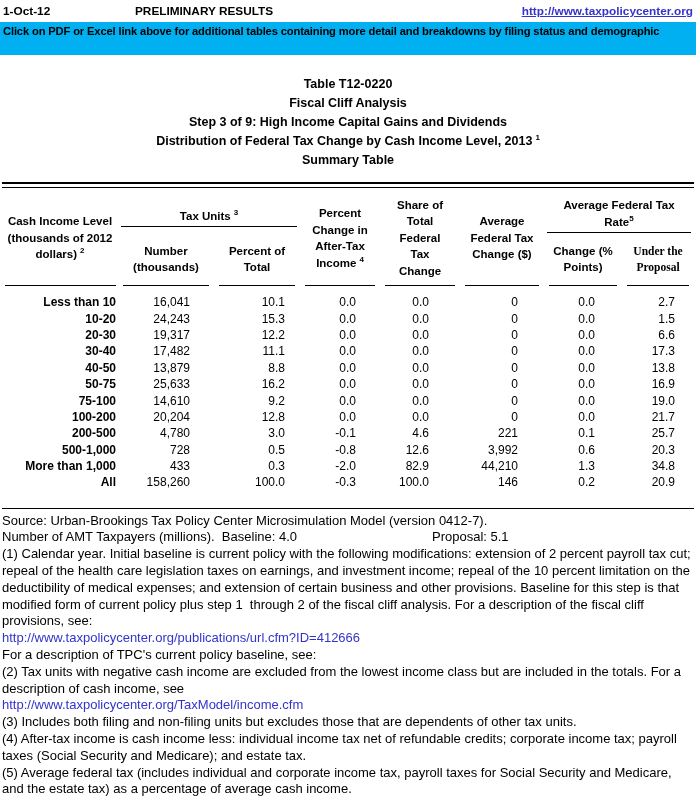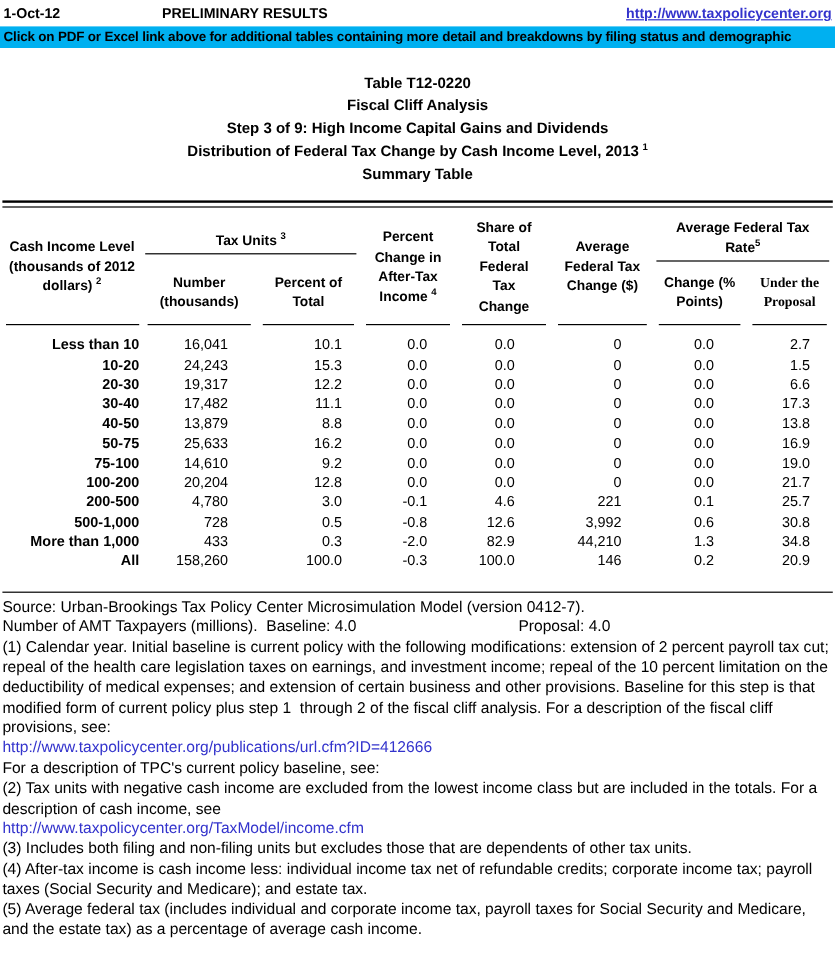--- a/index.html
+++ b/index.html
@@ -7,21 +7,21 @@
     width:696px;height:804px;overflow:hidden;background:#fff;color:#000;
     font-family:"Liberation Sans",sans-serif;font-size:11.5px;
   }
   
   .topbar{position:relative;height:22px;font-weight:bold;font-size:11.8px;}
   .topbar .date{position:absolute;left:3px;top:4px;}
   .topbar .prelim{position:absolute;left:135px;top:4px;}
   .topbar .url{position:absolute;right:3px;top:4px;color:#3333CC;text-decoration:underline;cursor:pointer;font-weight:bold;}
   
   .banner{
-    height:18px;background:#00B0F0;font-weight:bold;font-size:11.2px;
+    height:33px;background:#00B0F0;font-weight:bold;font-size:11.2px;
     letter-spacing:-0.15px;line-height:18px;padding:0 3px;white-space:nowrap;overflow:hidden;
   }
   
   .titleblock{margin-top:20px;text-align:center;font-weight:bold;font-size:12.5px;line-height:19px;}
   sup{font-size:8px;vertical-align:super;line-height:0;}
   .sup-sp{margin-left:3px;}
   
   .ttable{margin:12px 2px 0;}
   .toprule{border-top:2.5px solid #000;border-bottom:1px solid #000;height:3px;}
   .grid8{display:grid;grid-template-columns:116px 96px 86px 80px 80px 84px 78px 72px;}
@@ -216,21 +216,21 @@
         <div class="c8">25.7</div>
       </div>
     <div class="trow">
         <div class="c1">500-1,000</div>
         <div class="c2">728</div>
         <div class="c3">0.5</div>
         <div class="c4">-0.8</div>
         <div class="c5">12.6</div>
         <div class="c6">3,992</div>
         <div class="c7">0.6</div>
-        <div class="c8">30.8</div>
+        <div class="c8">20.3</div>
       </div>
     <div class="trow">
         <div class="c1">More than 1,000</div>
         <div class="c2">433</div>
         <div class="c3">0.3</div>
         <div class="c4">-2.0</div>
         <div class="c5">82.9</div>
         <div class="c6">44,210</div>
         <div class="c7">1.3</div>
         <div class="c8">34.8</div>
@@ -245,21 +245,21 @@
         <div class="c7">0.2</div>
         <div class="c8">20.9</div>
       </div>
   </div>
 
   <div class="bottomrule"></div>
 </div>
 
 <div class="footer">
   <p>Source: Urban-Brookings Tax Policy Center Microsimulation Model (version 0412-7).</p>
-  <p class="amt-line"><span>Number of AMT Taxpayers (millions).  Baseline: 4.0</span><span class="proposal">Proposal: 4.0</span></p>
+  <p class="amt-line"><span>Number of AMT Taxpayers (millions).  Baseline: 4.0</span><span class="proposal">Proposal: 5.1</span></p>
   <p>(1) Calendar year. Initial baseline is current policy with the following modifications: extension of 2 percent payroll tax cut; repeal of the health care legislation taxes on earnings, and investment income; repeal of the 10 percent limitation on the deductibility of medical expenses; and extension of certain business and other provisions. Baseline for this step is that modified form of current policy plus step 1  through 2 of the fiscal cliff analysis. For a description of the fiscal cliff provisions, see:</p>
   <p><a class="flink">http://www.taxpolicycenter.org/publications/url.cfm?ID=412666</a></p>
   <p>For a description of TPC's current policy baseline, see:</p>
   <p>(2) Tax units with negative cash income are excluded from the lowest income class but are included in the totals. For a description of cash income, see</p>
   <p><a class="flink">http://www.taxpolicycenter.org/TaxModel/income.cfm</a></p>
   <p>(3) Includes both filing and non-filing units but excludes those that are dependents of other tax units.</p>
   <p>(4) After-tax income is cash income less: individual income tax net of refundable credits; corporate income tax; payroll taxes (Social Security and Medicare); and estate tax.</p>
   <p>(5) Average federal tax (includes individual and corporate income tax, payroll taxes for Social Security and Medicare, and the estate tax) as a percentage of average cash income.</p>
 </div>
 

